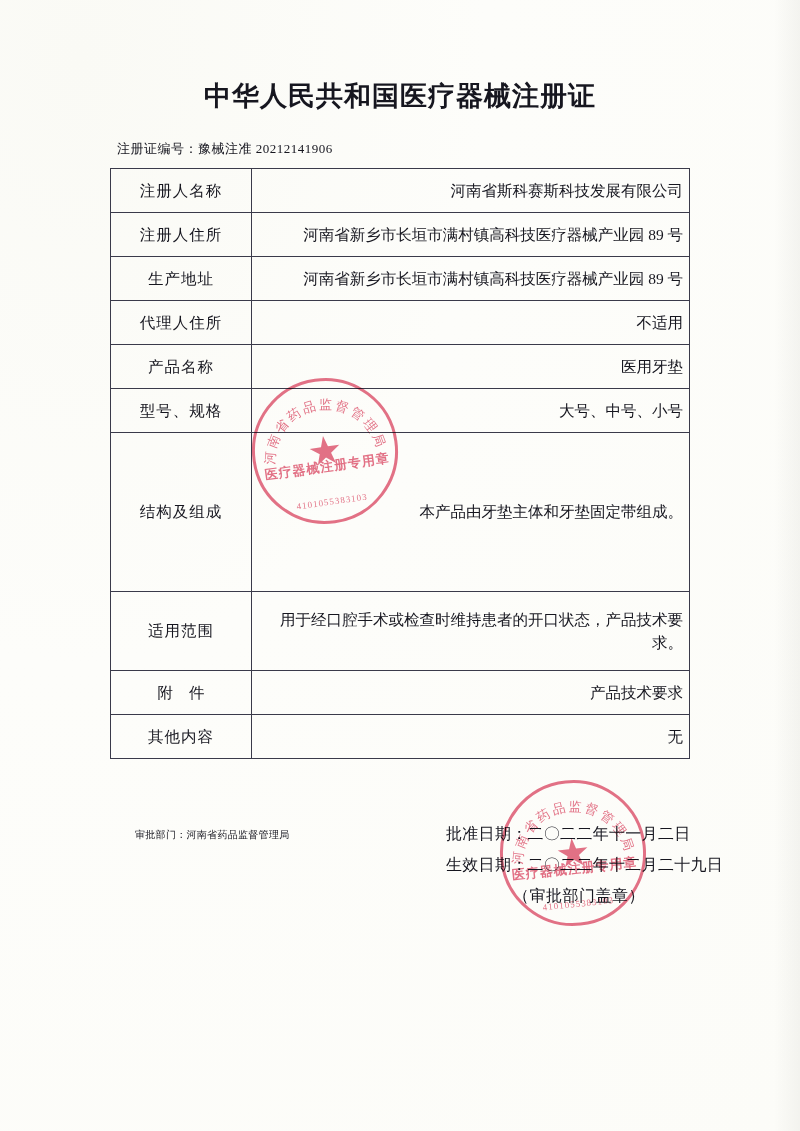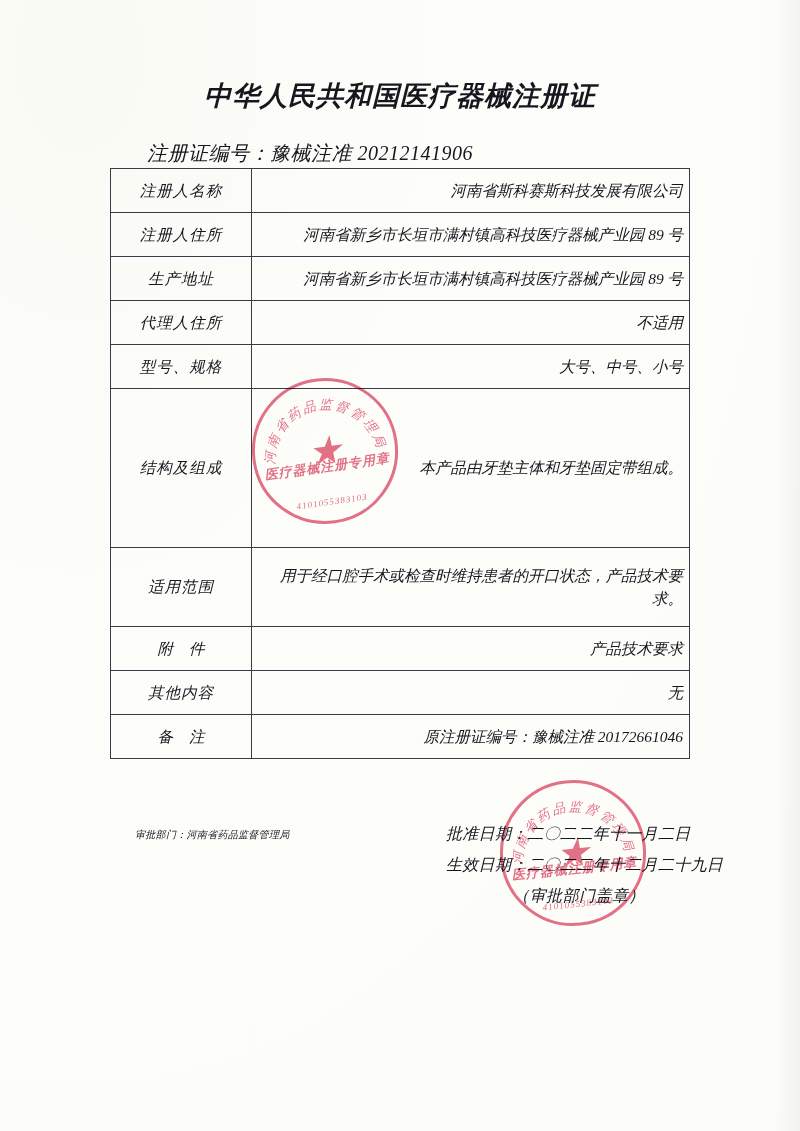--- a/index.html
+++ b/index.html
@@ -12,21 +12,20 @@
     background: #ffffff;
     font-family: "Liberation Serif", "DejaVu Serif", serif;
     color: #1a1a2e;
     position: relative;
     overflow: hidden;
   }
   .page {
     position: absolute;
     inset: 0;
     background: #86efac;
-    font-style: italic;
   }
   
   .paper-tint {
     position: absolute;
     inset: 0;
     background:
       radial-gradient(ellipse at 10% 5%, rgba(250,250,245,1) 0%, rgba(253,253,250,1) 40%, rgba(252,252,248,1) 100%);
     pointer-events: none;
   }
   .doc-title {
@@ -37,22 +36,22 @@
     text-align: center;
     font-size: 27px;
     font-weight: bold;
     letter-spacing: 1px;
     color: #16161f;
     font-family: "Liberation Serif", "DejaVu Serif", serif;
   }
   .cert-no {
     position: absolute;
     top: 140px;
-    left: 147px;
-    font-size: 20px;
+    left: 117px;
+    font-size: 13px;
     color: #16161f;
     letter-spacing: 0.5px;
   }
   table.cert-table {
     position: absolute;
     top: 168px;
     left: 110px;
     width: 580px;
     border-collapse: collapse;
     table-layout: fixed;
@@ -195,42 +194,42 @@
       </tr>
       <tr class="h-std">
         <td class="label">生产地址</td>
         <td class="value">河南省新乡市长垣市满村镇高科技医疗器械产业园 89 号</td>
       </tr>
       <tr class="h-std">
         <td class="label">代理人住所</td>
         <td class="value">不适用</td>
       </tr>
       <tr class="h-std">
+        <td class="label">产品名称</td>
+        <td class="value">医用牙垫</td>
+      </tr>
+      <tr class="h-std">
         <td class="label">型号、规格</td>
         <td class="value">大号、中号、小号</td>
       </tr>
       <tr class="h-struct">
         <td class="label">结构及组成</td>
         <td class="value">本产品由牙垫主体和牙垫固定带组成。</td>
       </tr>
       <tr class="h-scope">
         <td class="label">适用范围</td>
         <td class="value">用于经口腔手术或检查时维持患者的开口状态，产品技术要求。</td>
       </tr>
       <tr class="h-std">
         <td class="label spaced">附  件</td>
         <td class="value">产品技术要求</td>
       </tr>
       <tr class="h-std">
         <td class="label">其他内容</td>
         <td class="value">无</td>
-      </tr>
-      <tr class="h-std">
-        <td class="label spaced">备  注</td>
-        <td class="value">原注册证编号：豫械注准 20172661046</td>
       </tr>
     </tbody>
   </table>
 
   <div class="approval-dept">审批部门：河南省药品监督管理局</div>
 
   <div class="dates">
     <div class="line">批准日期：二〇二二年十一月二日</div>
     <div class="line">生效日期：二〇二二年十二月二十九日</div>
     <div class="seal-note">（审批部门盖章）</div>

